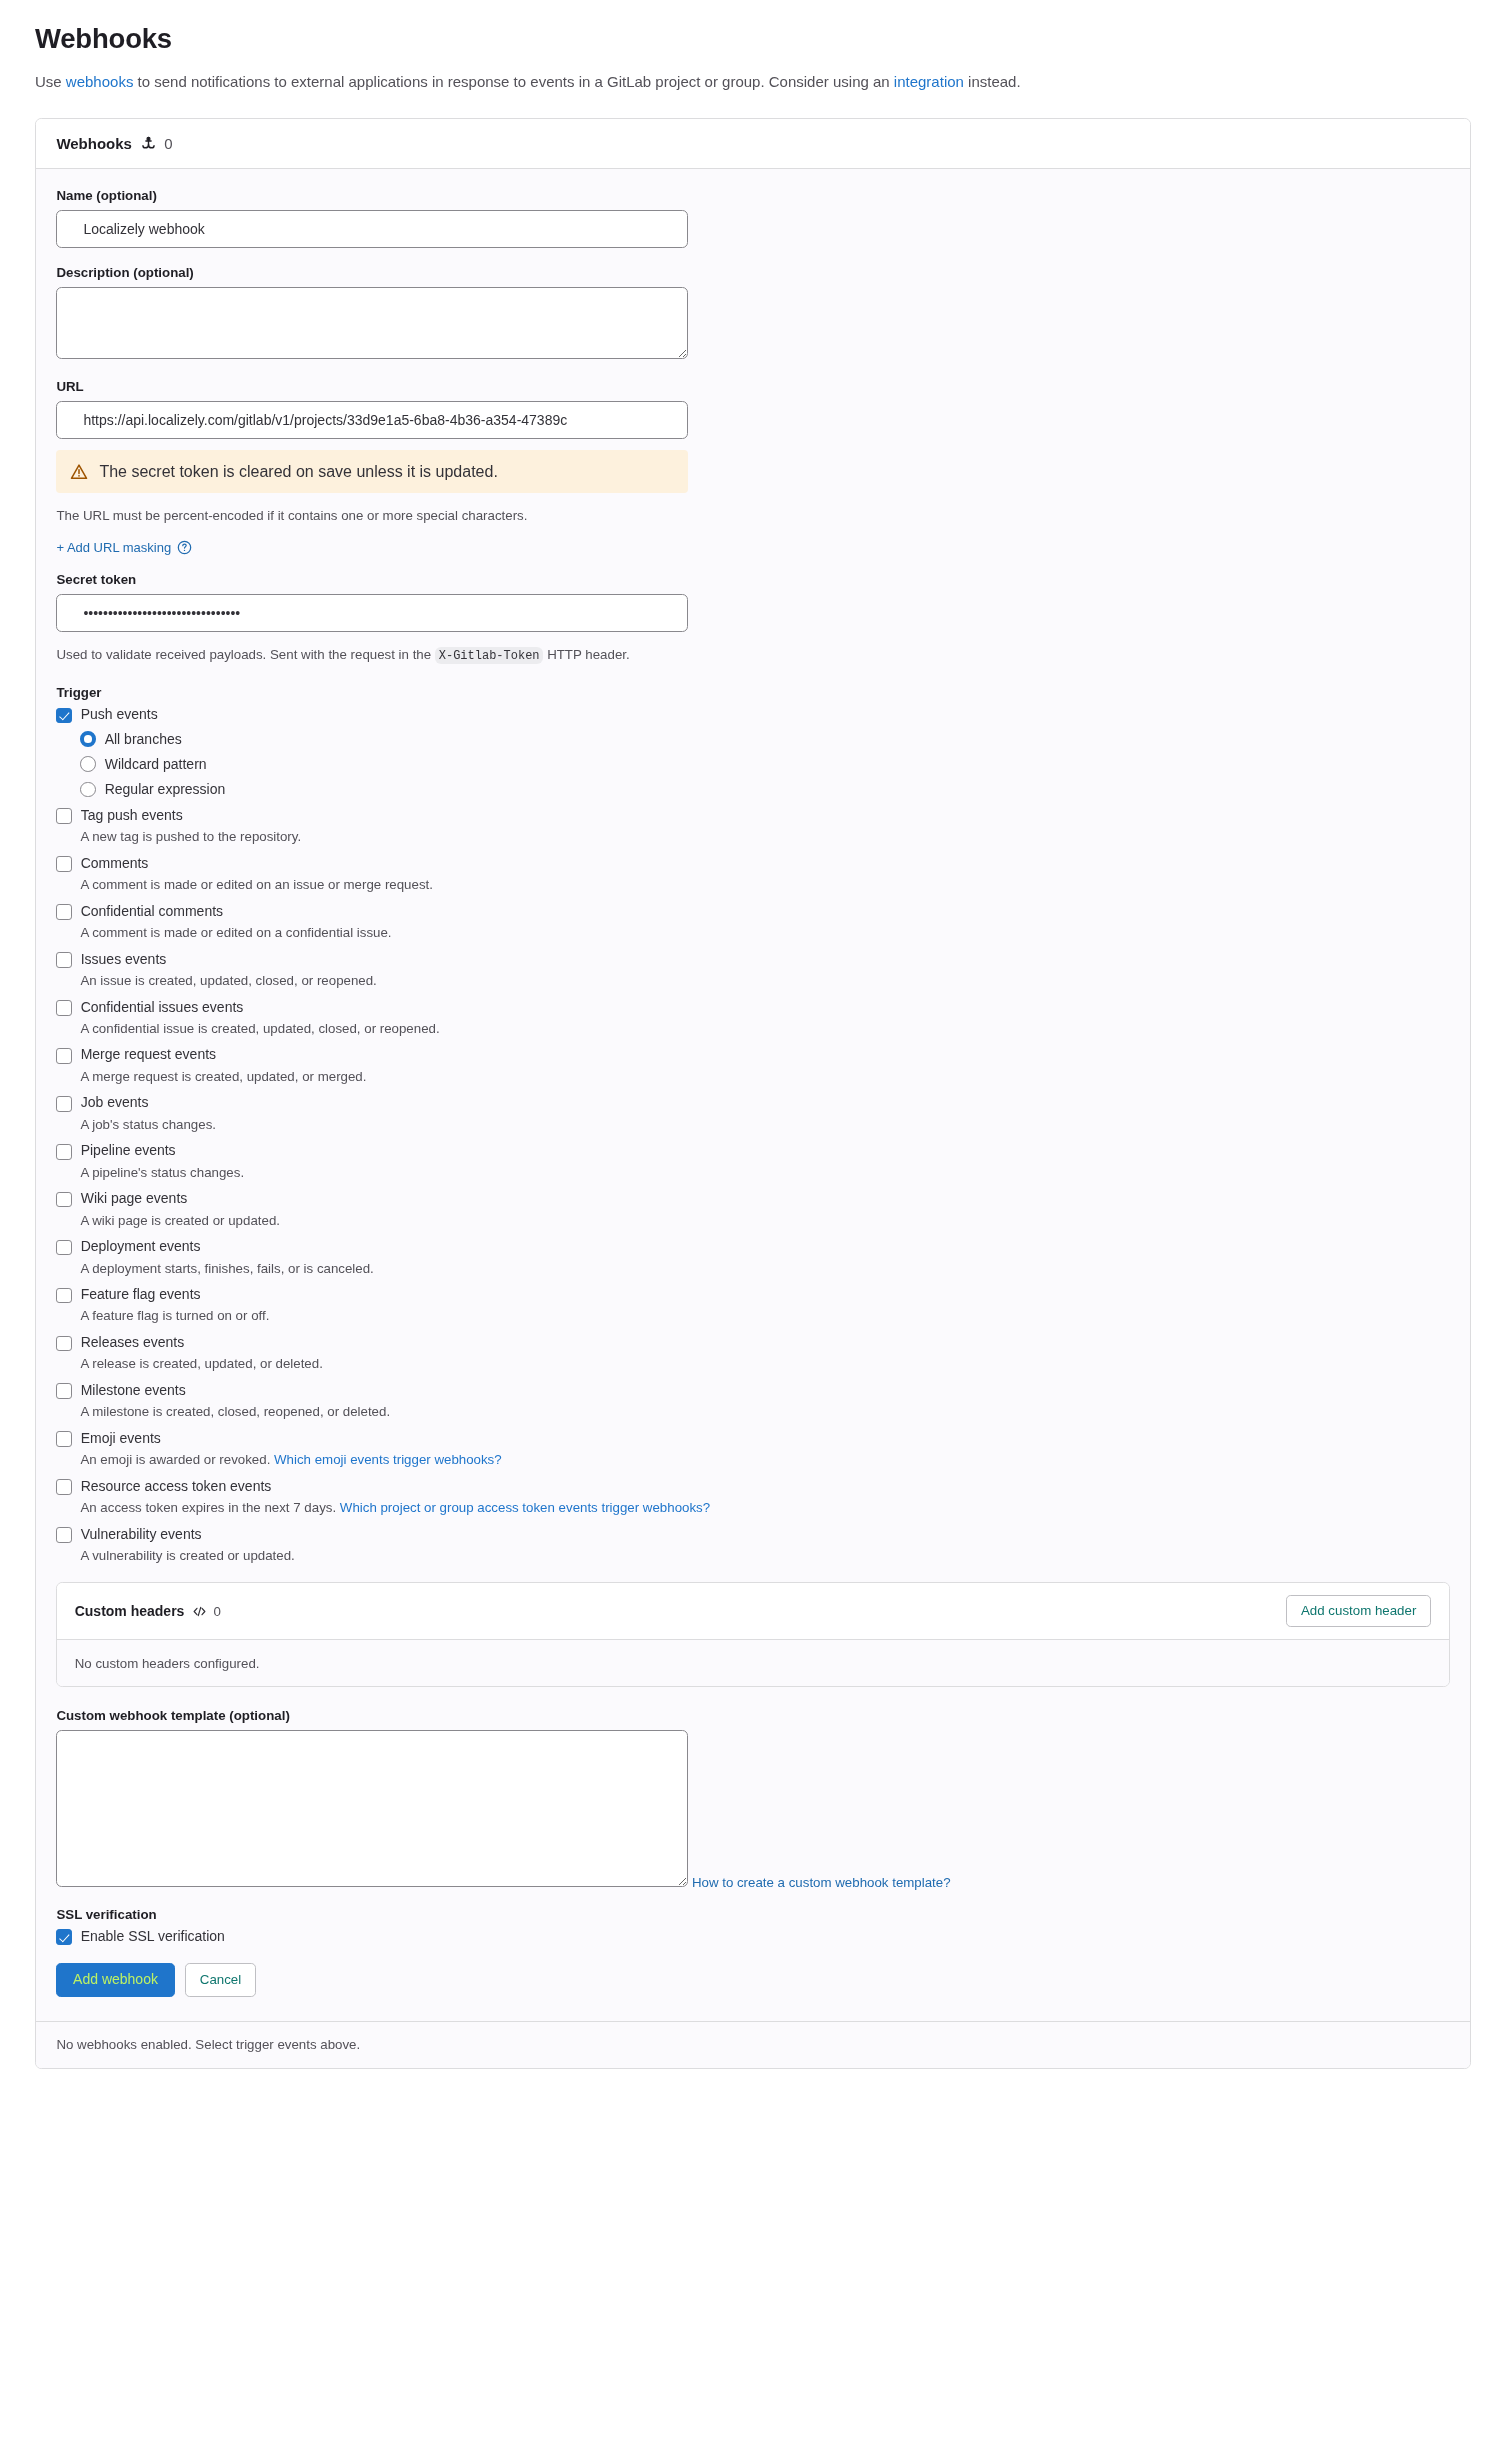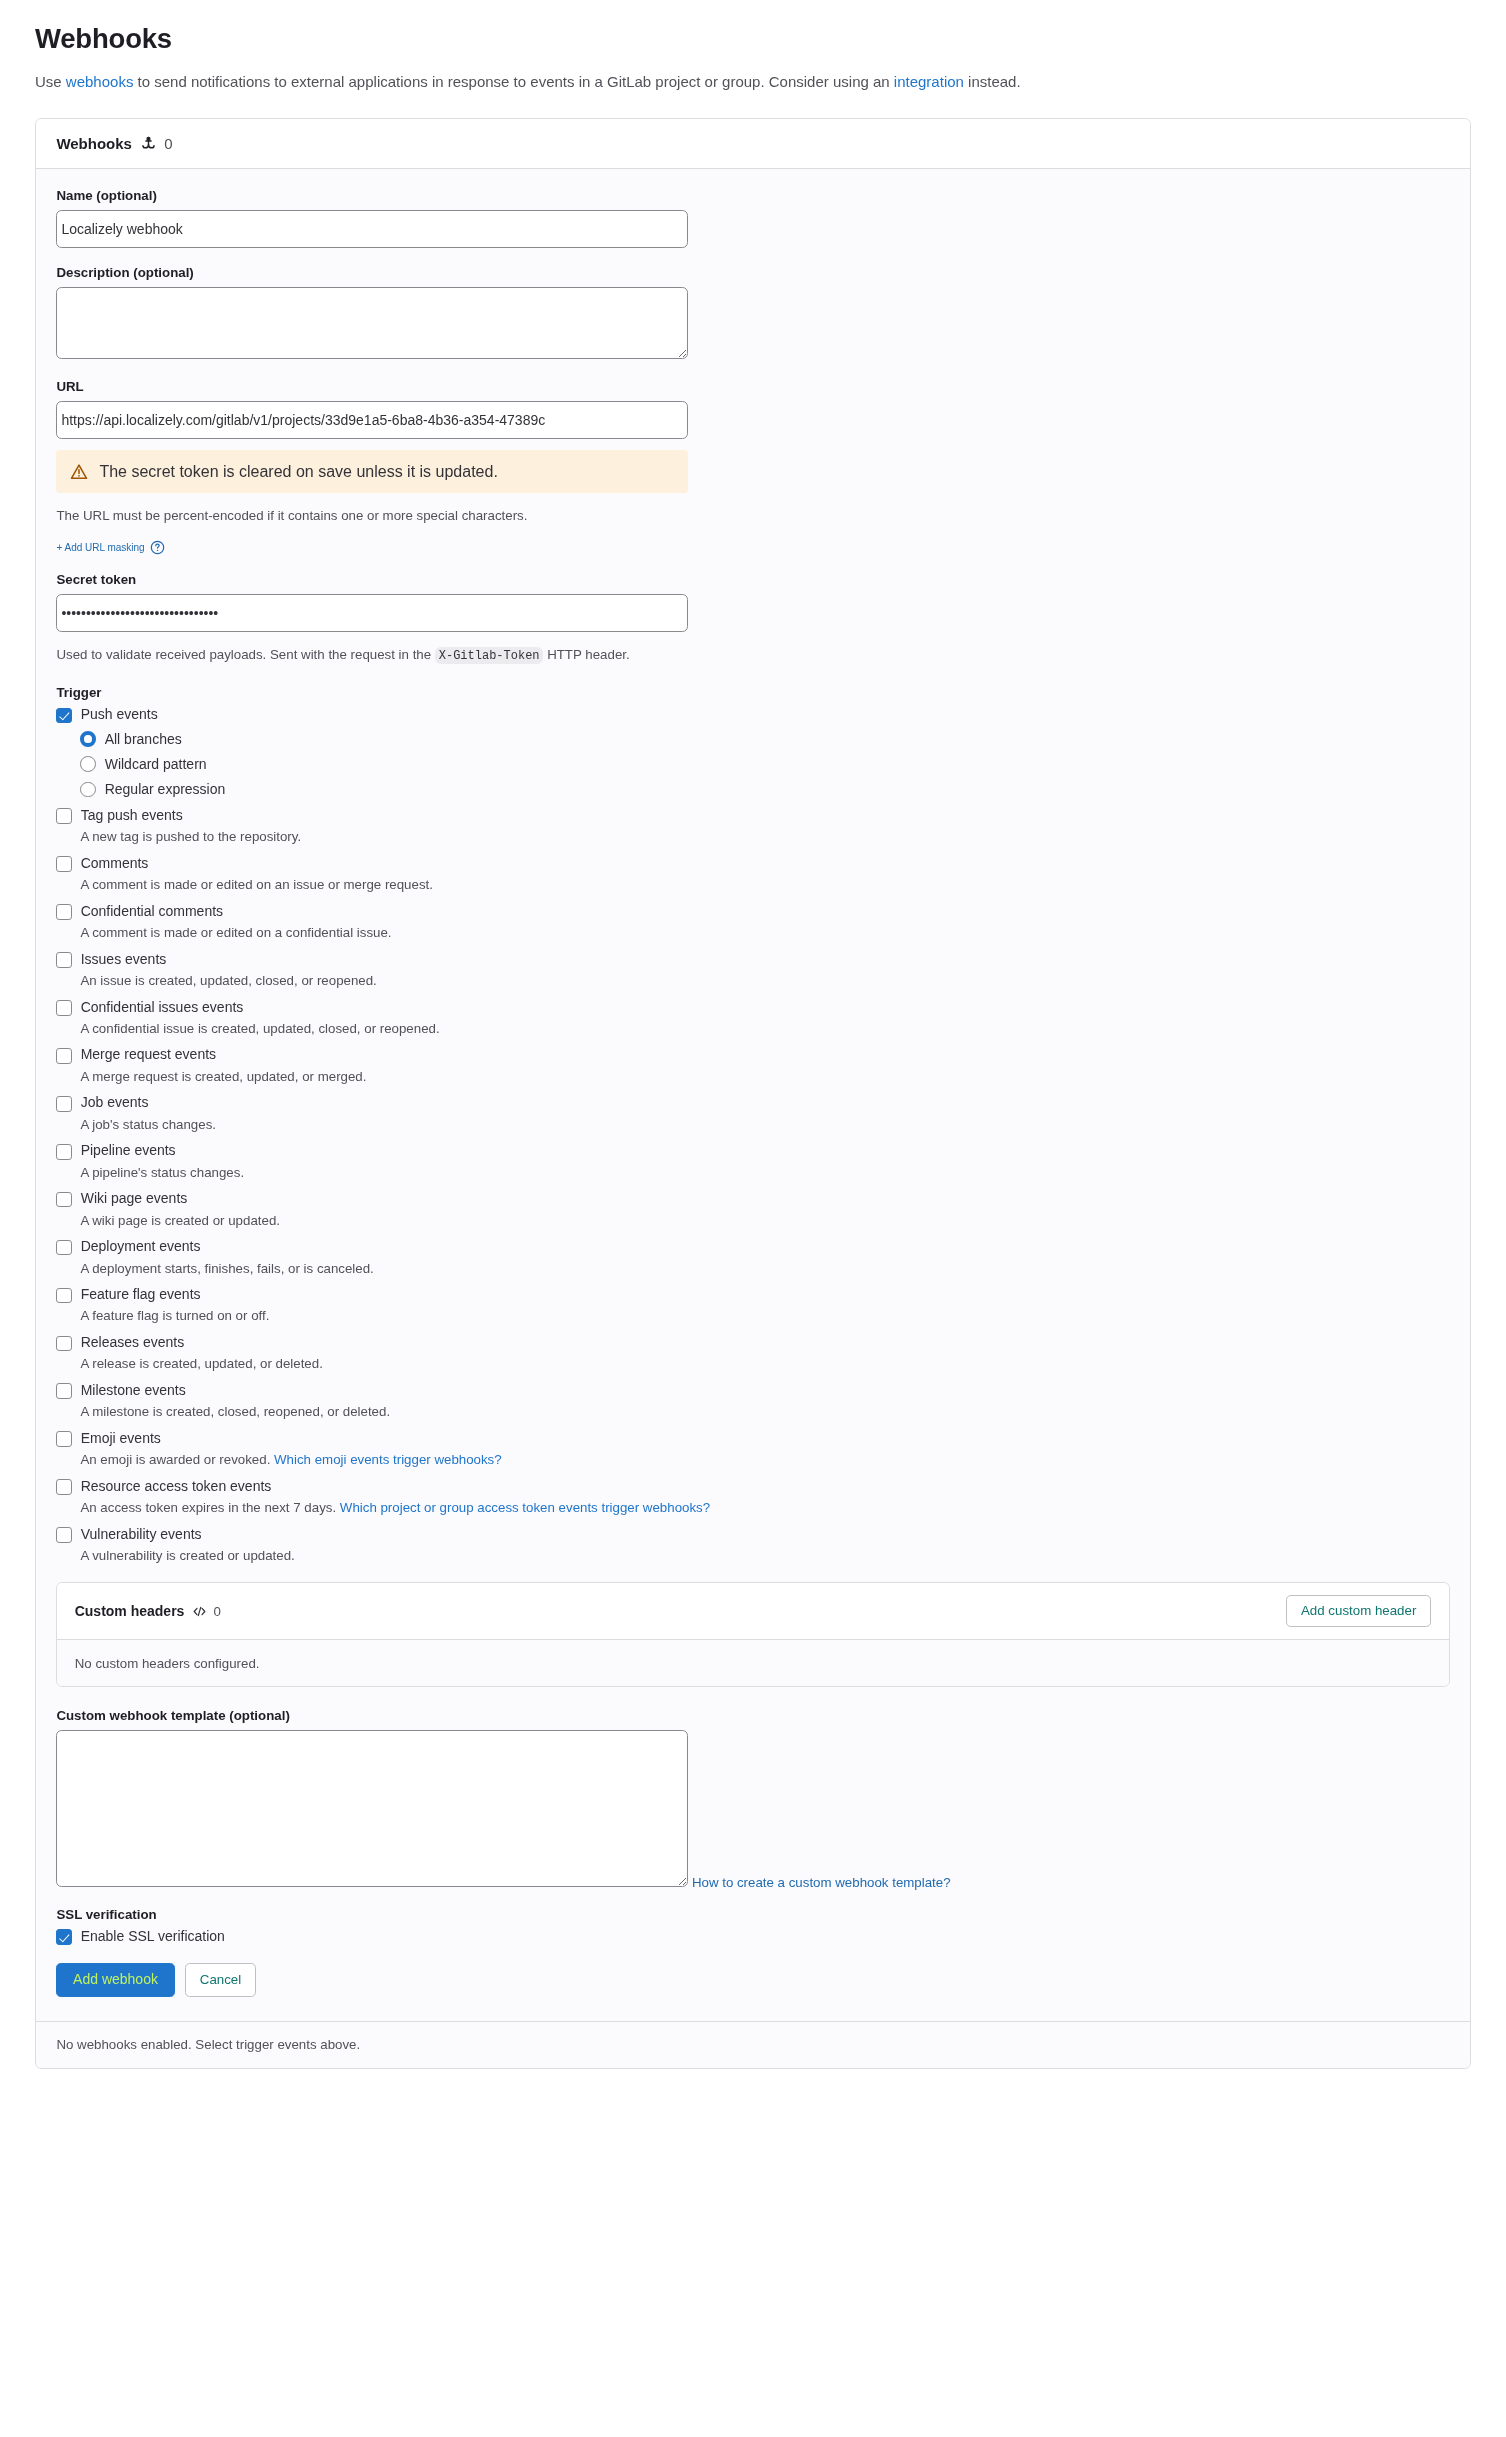--- a/index.html
+++ b/index.html
@@ -68,21 +68,21 @@
   .field-label {
     display: block;
     font-size: 13.3px;
     font-weight: bold;
     color: #1f1e24;
     margin-bottom: 7px;
   }
   .input-text {
     width: 632px;
     height: 38px;
-    padding: 0 4px;
+    padding: 0 26px;
     font-size: 14px;
     font-family: "Liberation Sans", sans-serif;
     color: #333238;
     background: #fff;
     border: 0.8px solid #89888d;
     border-radius: 5.5px;
     outline: none;
   }
   .input-text::placeholder { color: #89888d; }
   textarea.input-area {
@@ -128,21 +128,21 @@
     border-radius: 6px;
     padding: 1.6px 3.9px;
     color: #333238;
   }
 
   .url-mask-link {
     display: inline-flex;
     align-items: center;
     gap: 5.5px;
     margin-top: 14px;
-    font-size: 10px;
+    font-size: 13px;
     color: #1f6bb0;
     text-decoration: none;
     font-weight: normal;
   }
 
   
   .section-label {
     font-size: 13.3px;
     font-weight: bold;
     color: #1f1e24;

